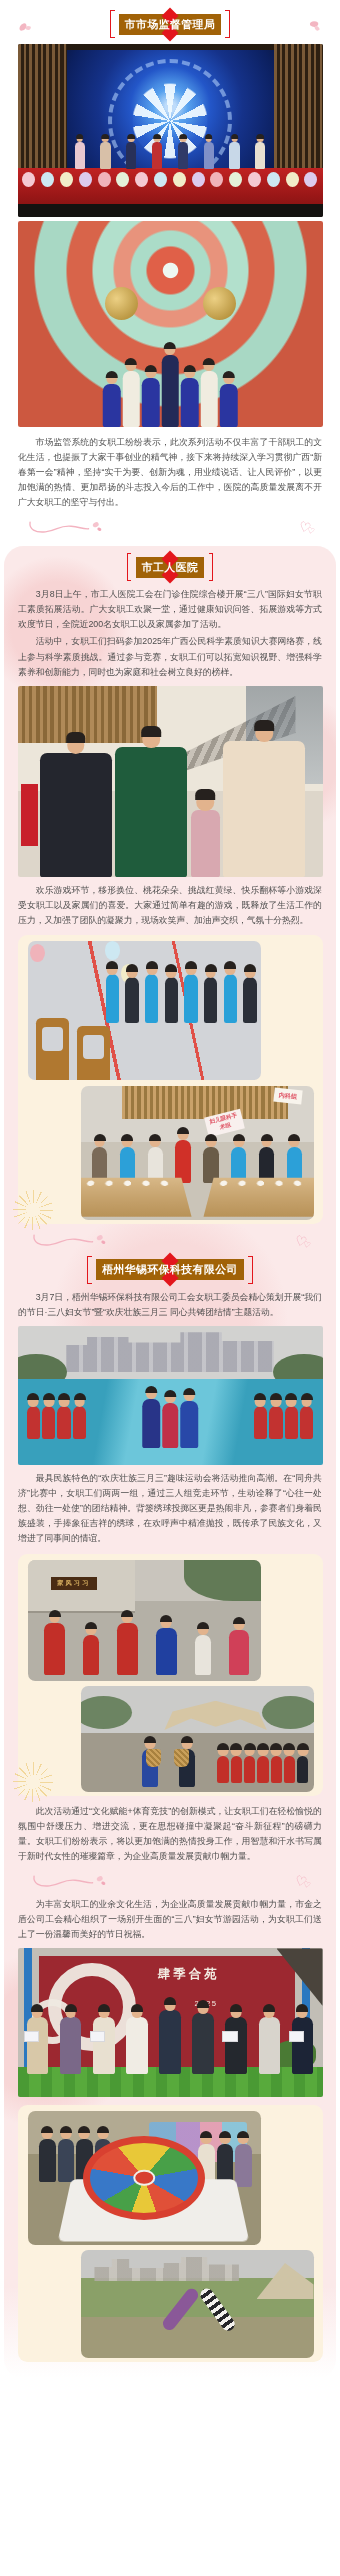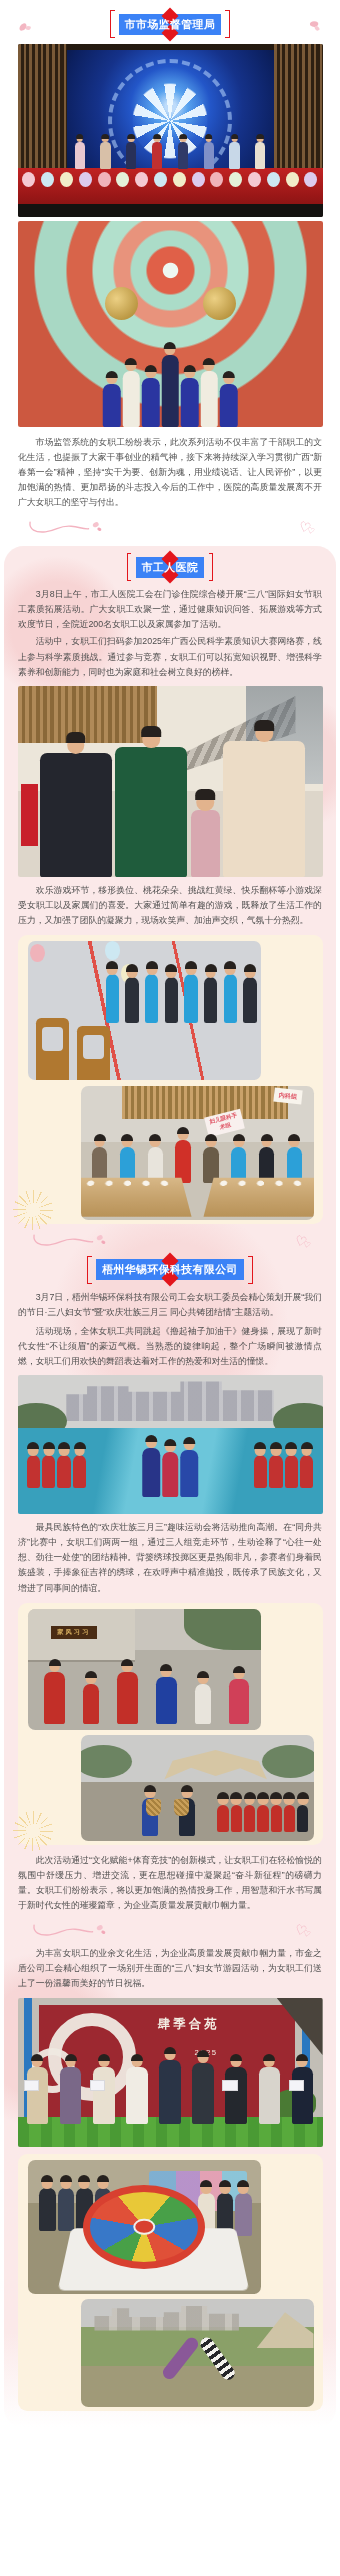--- a/index.html
+++ b/index.html
@@ -5,21 +5,21 @@
   html,body{margin:0;padding:0;}
   body{width:340px;height:2904px;overflow:hidden;background:#fff;
        font-family:"Liberation Sans","DejaVu Sans",sans-serif;position:relative;}
   .para{font-size:8.8px;line-height:1.71;color:#4e4e4e;text-align:justify;
         text-indent:2em;margin:7.2px 18px 0;}
   
   .badge-row{display:flex;justify-content:center;align-items:center;padding-top:10.3px;}
   .bracket{width:4.6px;height:28px;box-sizing:border-box;}
   .bracket.l{border:1.5px solid #e3161c;border-right:none;margin-right:4.1px;}
   .bracket.r{border:1.5px solid #e3161c;border-left:none;margin-left:4.1px;}
-  .badge-box{position:relative;z-index:0;background:#3b82f6;color:#fff;font-weight:bold;
+  .badge-box{position:relative;z-index:0;background:#a16207;color:#fff;font-weight:bold;
              font-size:10.8px;letter-spacing:0.5px;padding:5.2px 6.2px;line-height:1;}
   .badge-box::before,.badge-box::after{content:"";position:absolute;left:50%;width:12.4px;height:12.4px;
              background:#e3161c;transform:translateX(-50%) rotate(45deg);z-index:-1;}
   .badge-box::before{top:-4.1px}.badge-box::after{bottom:-4.1px}
   
   .petal{position:absolute;width:8.2px;height:6.2px;background:#f2aab8;opacity:.85;
          border-radius:70% 30% 65% 35%;transform:rotate(-25deg);}
   .petal::after{content:"";position:absolute;left:6.2px;top:4.1px;width:4.6px;height:3.6px;
          background:#f6c3cd;border-radius:70% 30% 65% 35%;transform:rotate(40deg);}
   .petal.tl{left:18.5px;top:24px}.petal.tr{left:310px;top:20.6px;transform:rotate(20deg)}
@@ -381,21 +381,20 @@
     </div>
   </section>
 
   <section>
     <div class="badge-row" style="padding-top:5.2px">
       <span class="bracket l"></span>
       <span class="badge-box">梧州华锡环保科技有限公司</span>
       <span class="bracket r"></span>
     </div>
     <p class="para">3月7日，梧州华锡环保科技有限公司工会女职工委员会精心策划开展“我们的节日·三八妇女节”暨“欢庆壮族三月三 同心共铸团结情”主题活动。</p>
-    <p class="para" style="margin-top:4.1px">活动现场，全体女职工共同跳起《撸起袖子加油干》健身操，展现了新时代女性“不让须眉”的豪迈气概。当熟悉的旋律响起，整个广场瞬间被激情点燃，女职工们用欢快的舞蹈表达着对工作的热爱和对生活的憧憬。</p>
 
     <div class="photo ph-exercise" title="女职工共跳《撸起袖子加油干》健身操">
       <i class="towers"></i>
       <i class="tree l"></i>
       <i class="tree r"></i>
       <i class="gnd"></i>
       <div class="crowd wl">
         <i class="pf"></i>
         <i class="pf"></i>
         <i class="pf"></i>

